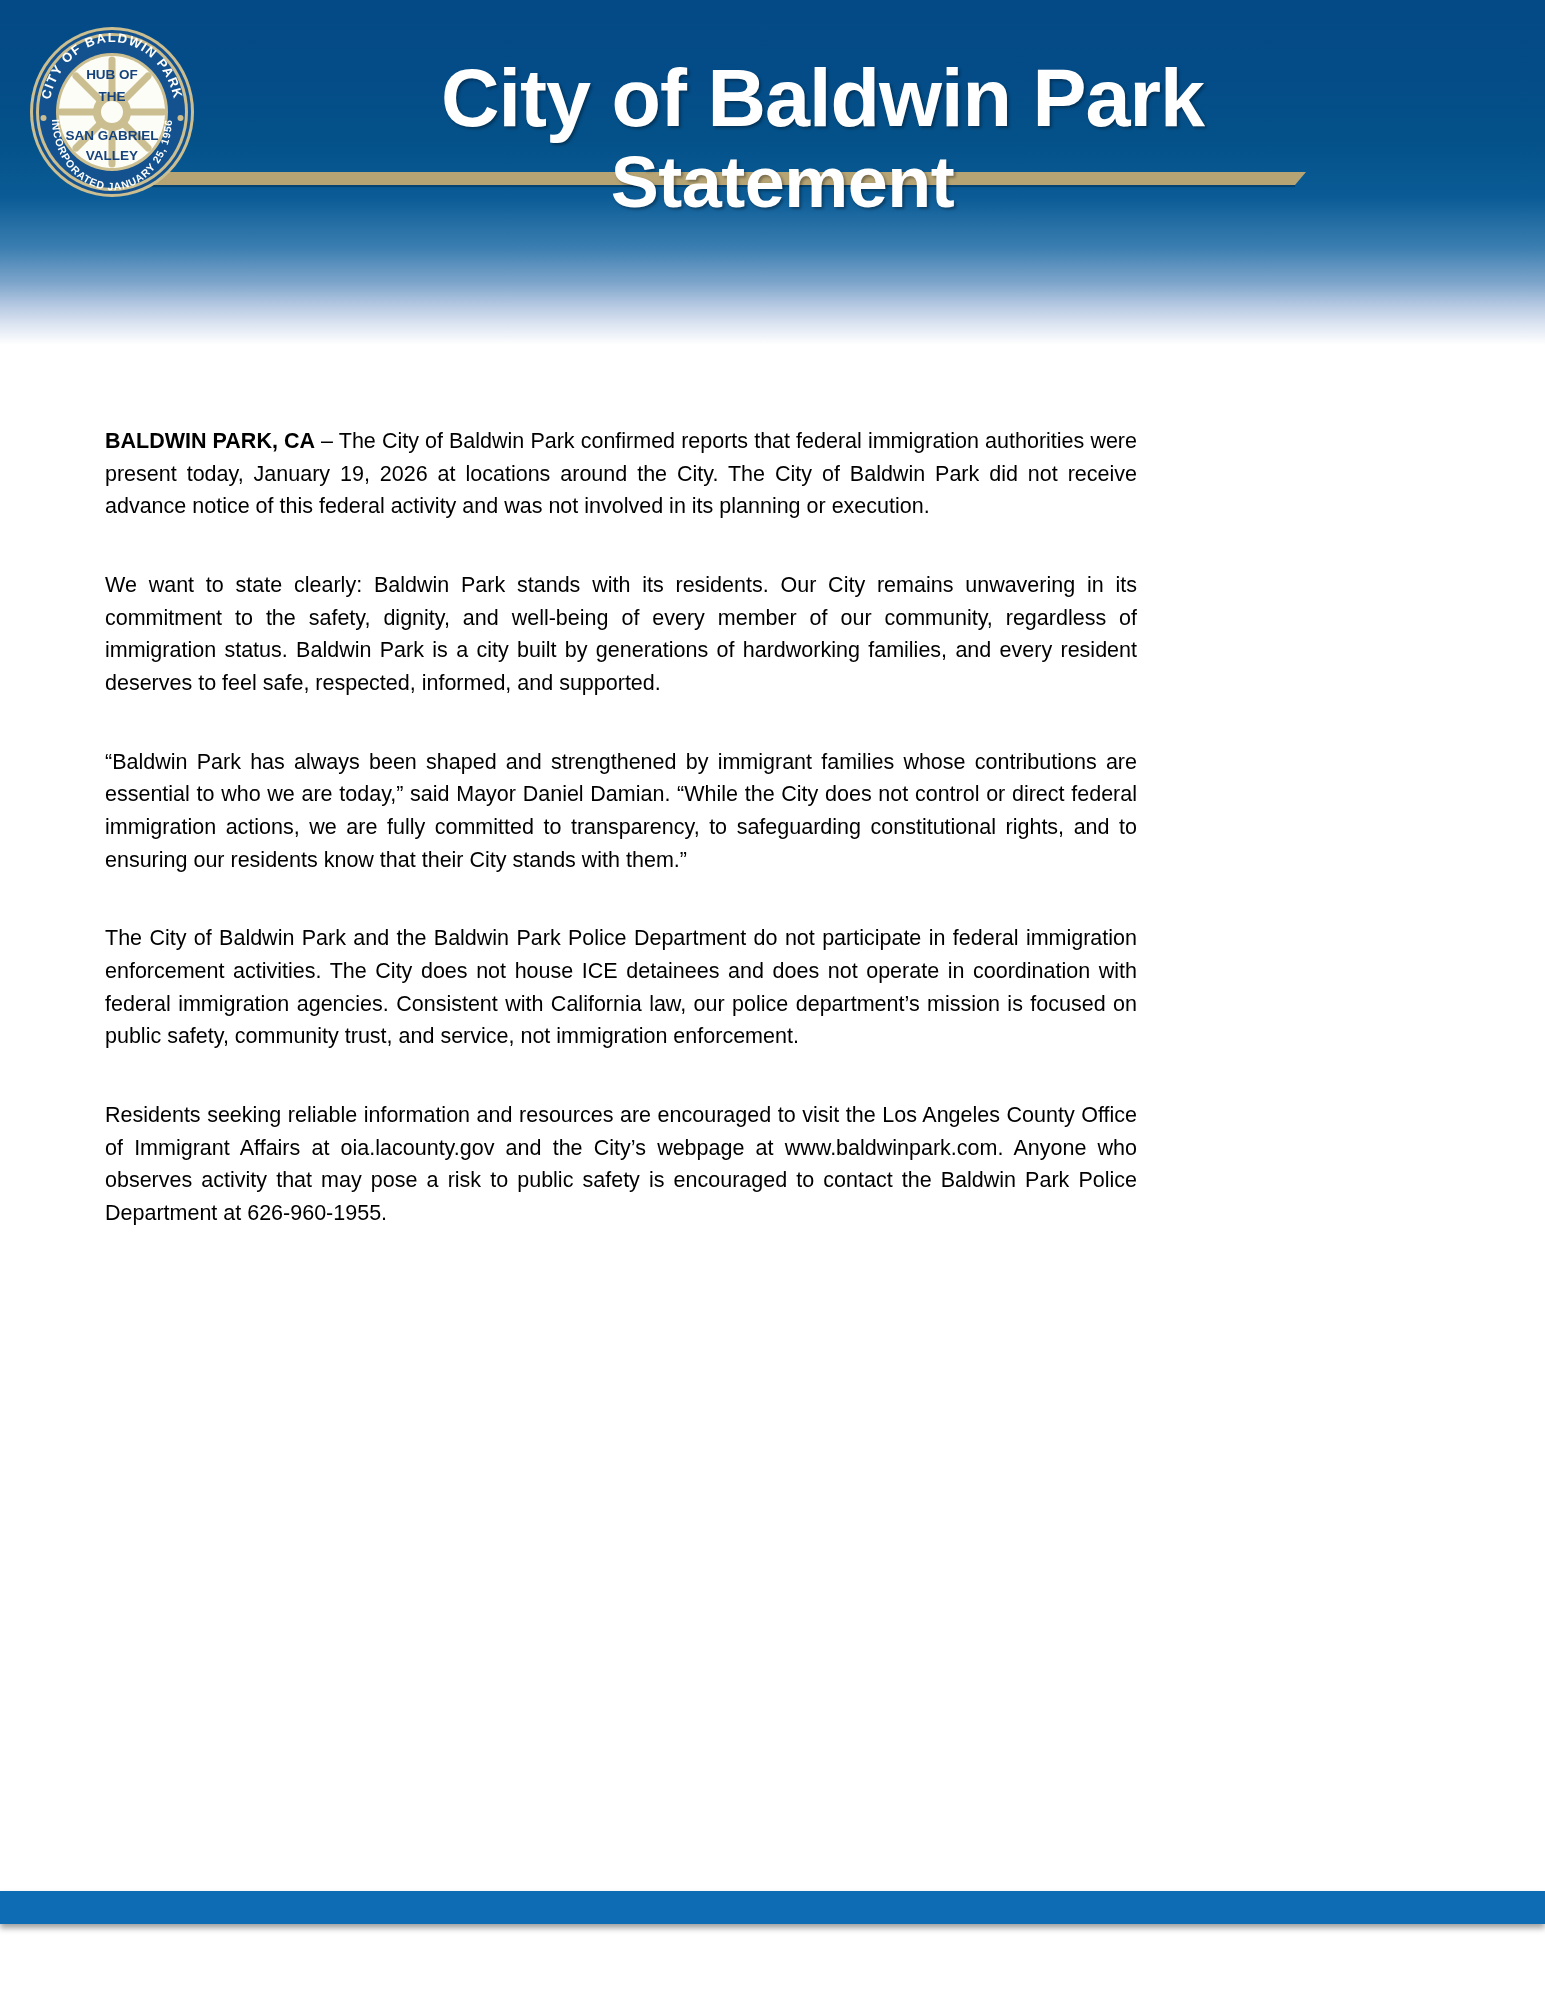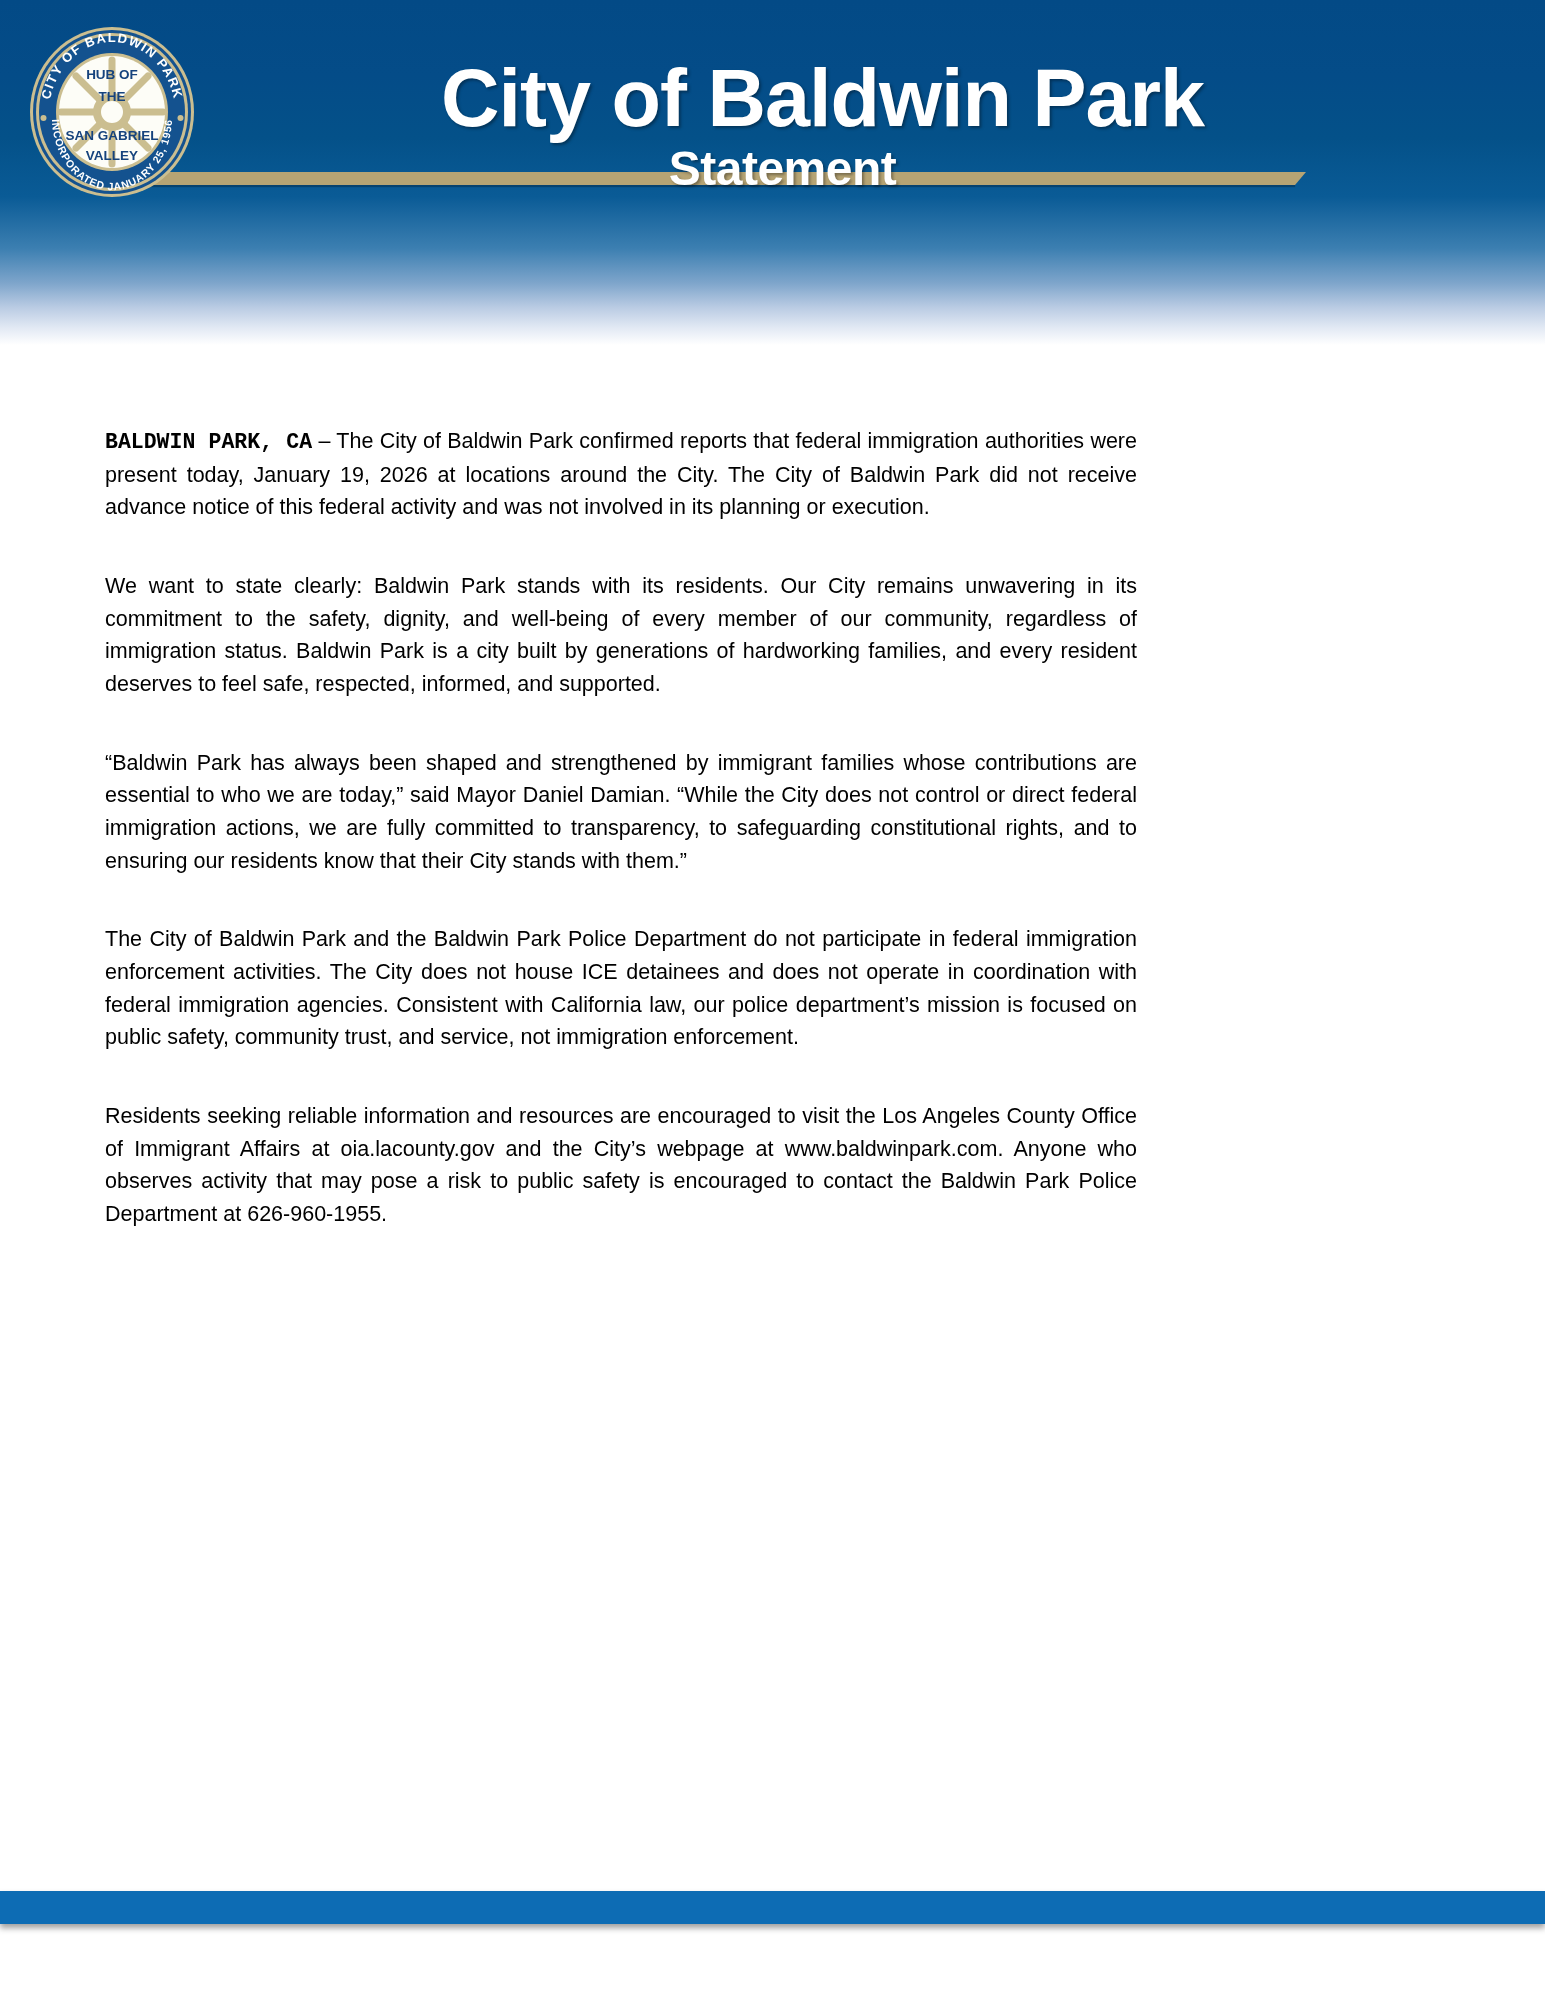--- a/index.html
+++ b/index.html
@@ -66,21 +66,21 @@
     font-size: 81px;
     font-weight: bold;
     color: #ffffff;
     line-height: 1.08;
     letter-spacing: -1px;
     text-shadow: 2px 2px 3px rgba(0,0,0,0.35);
     padding-left: 100px;
   }
   .title-line2 {
     display: block;
-    font-size: 48px;
+    font-size: 72px;
     font-weight: bold;
     color: #ffffff;
     line-height: 1.12;
     letter-spacing: -0.5px;
     text-shadow: 2px 2px 3px rgba(0,0,0,0.35);
     padding-left: 20px;
   }
 
   
   .seal {
@@ -103,21 +103,21 @@
     z-index: 2;
   }
   .para {
     font-size: 21.5px;
     line-height: 1.52;
     color: #000000;
     text-align: justify;
     text-justify: inter-word;
     margin: 0 0 46px 0;
   }
-  .para b { font-weight: bold; font-family: Liberation Mono, monospace; }
+  .para b { font-weight: bold; }
 
   
   .footer-bar {
     position: absolute;
     left: 0;
     top: 1891px;
     width: 1545px;
     height: 33px;
     background: #0d6cb4;
     box-shadow: 0 4px 6px rgba(0,0,0,0.38);

